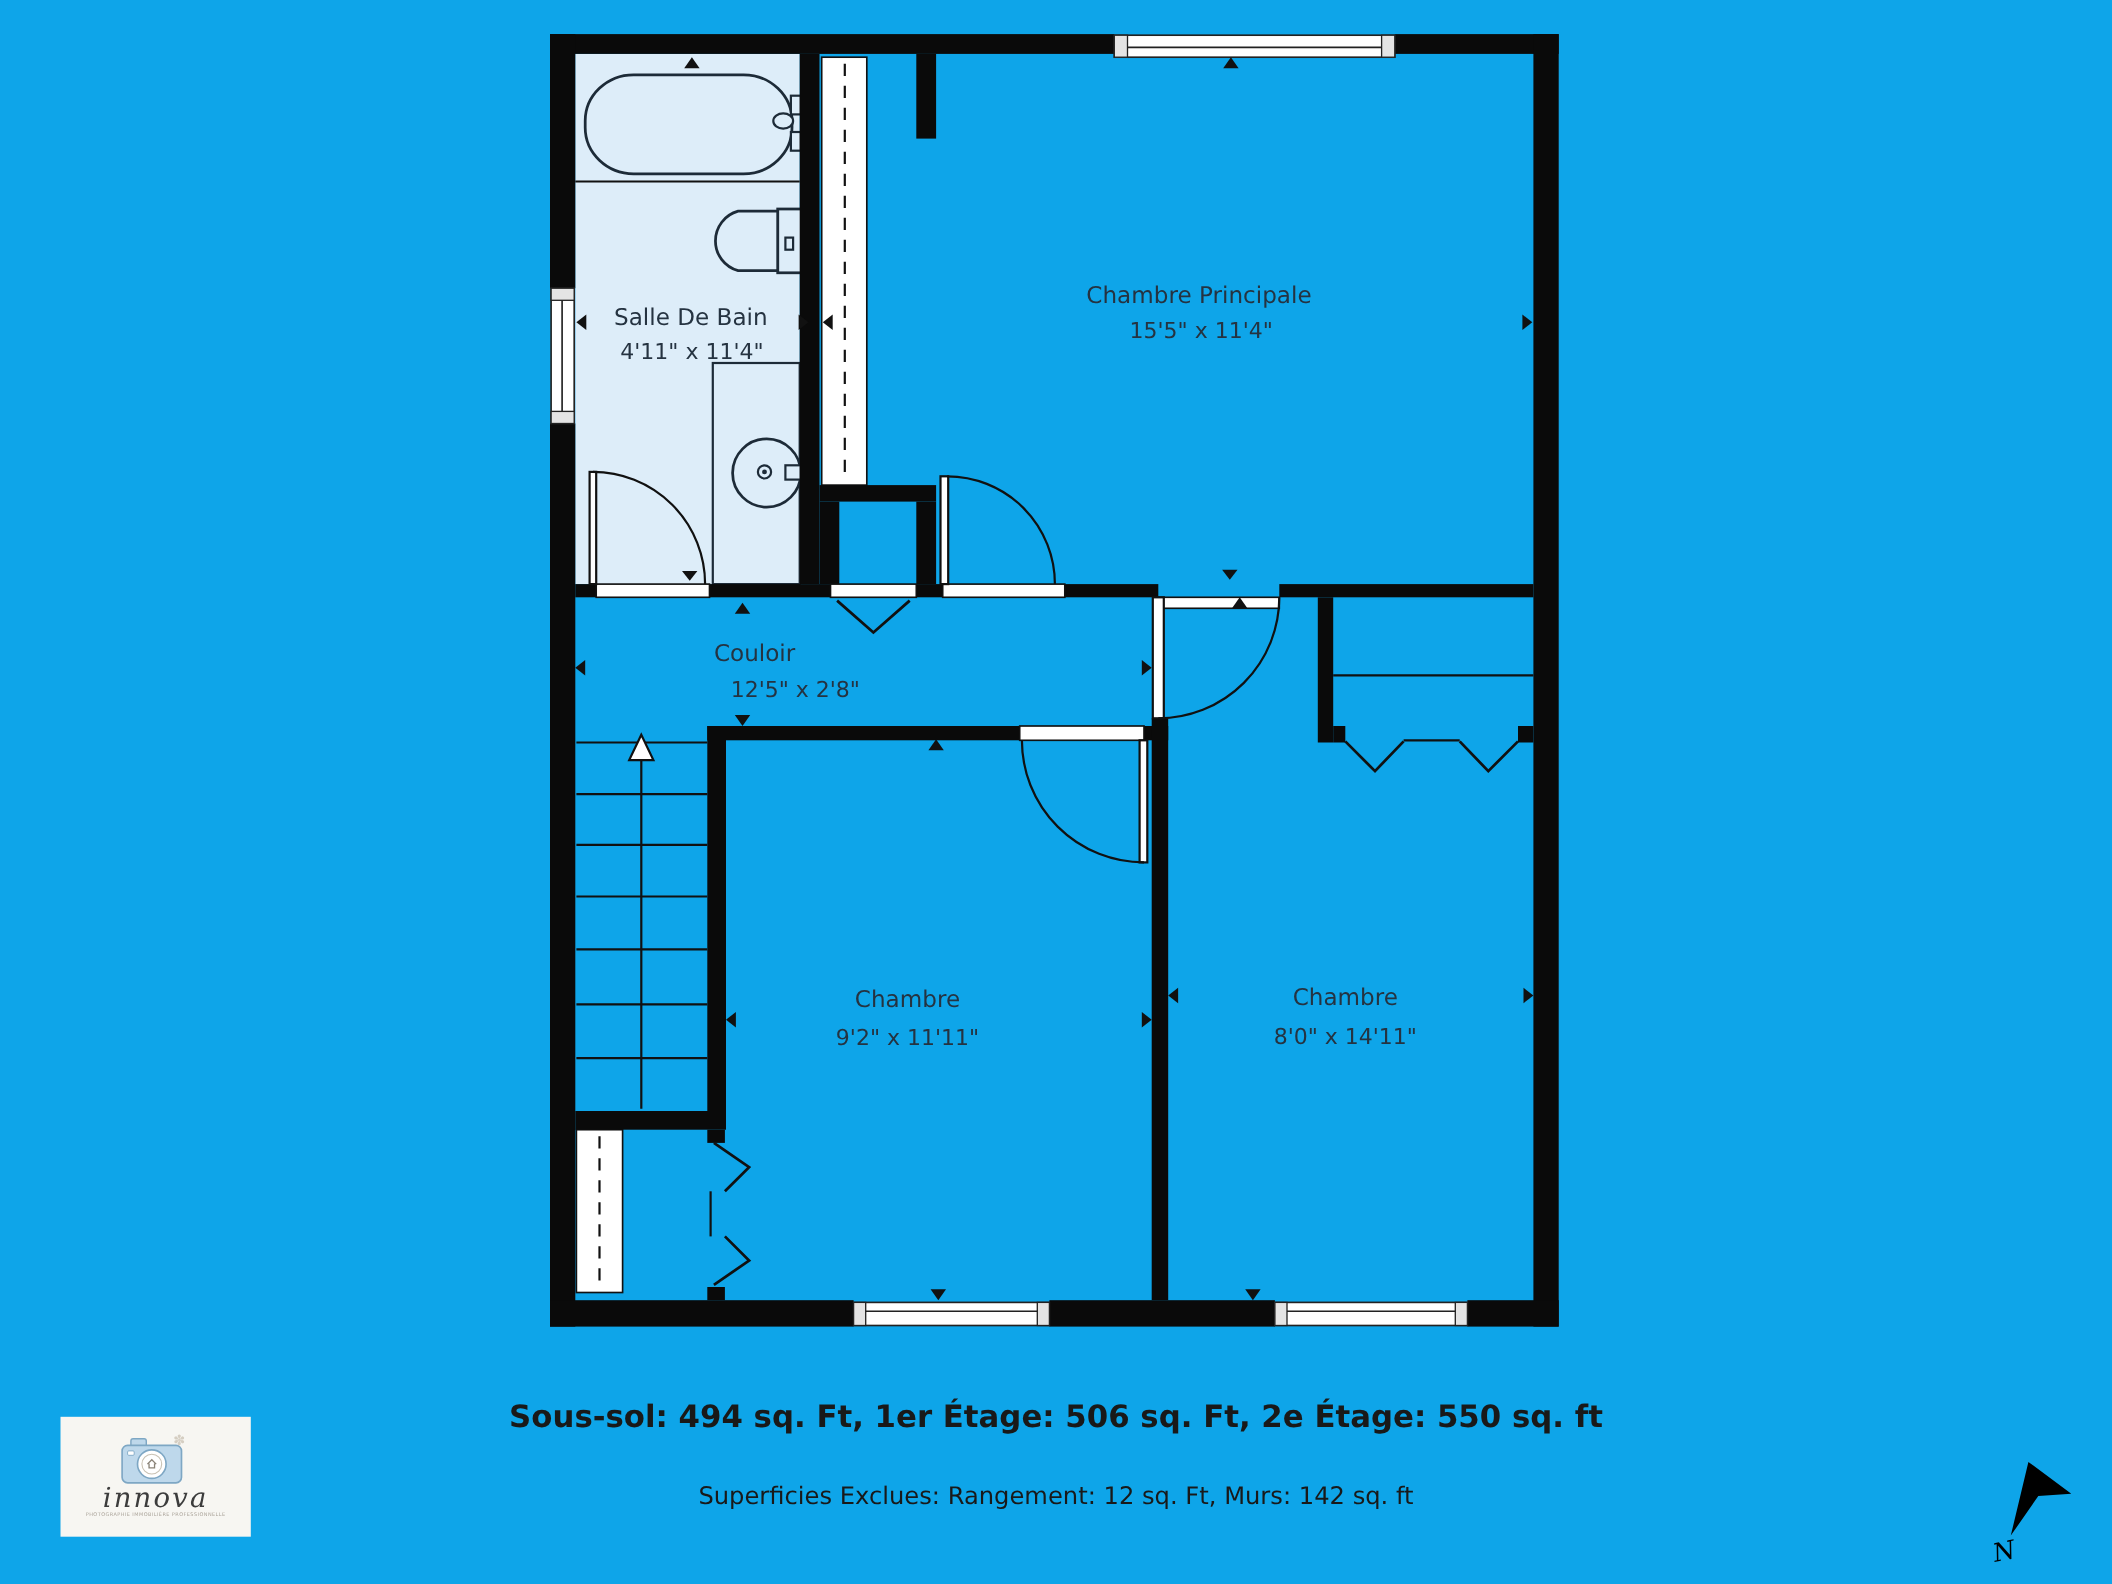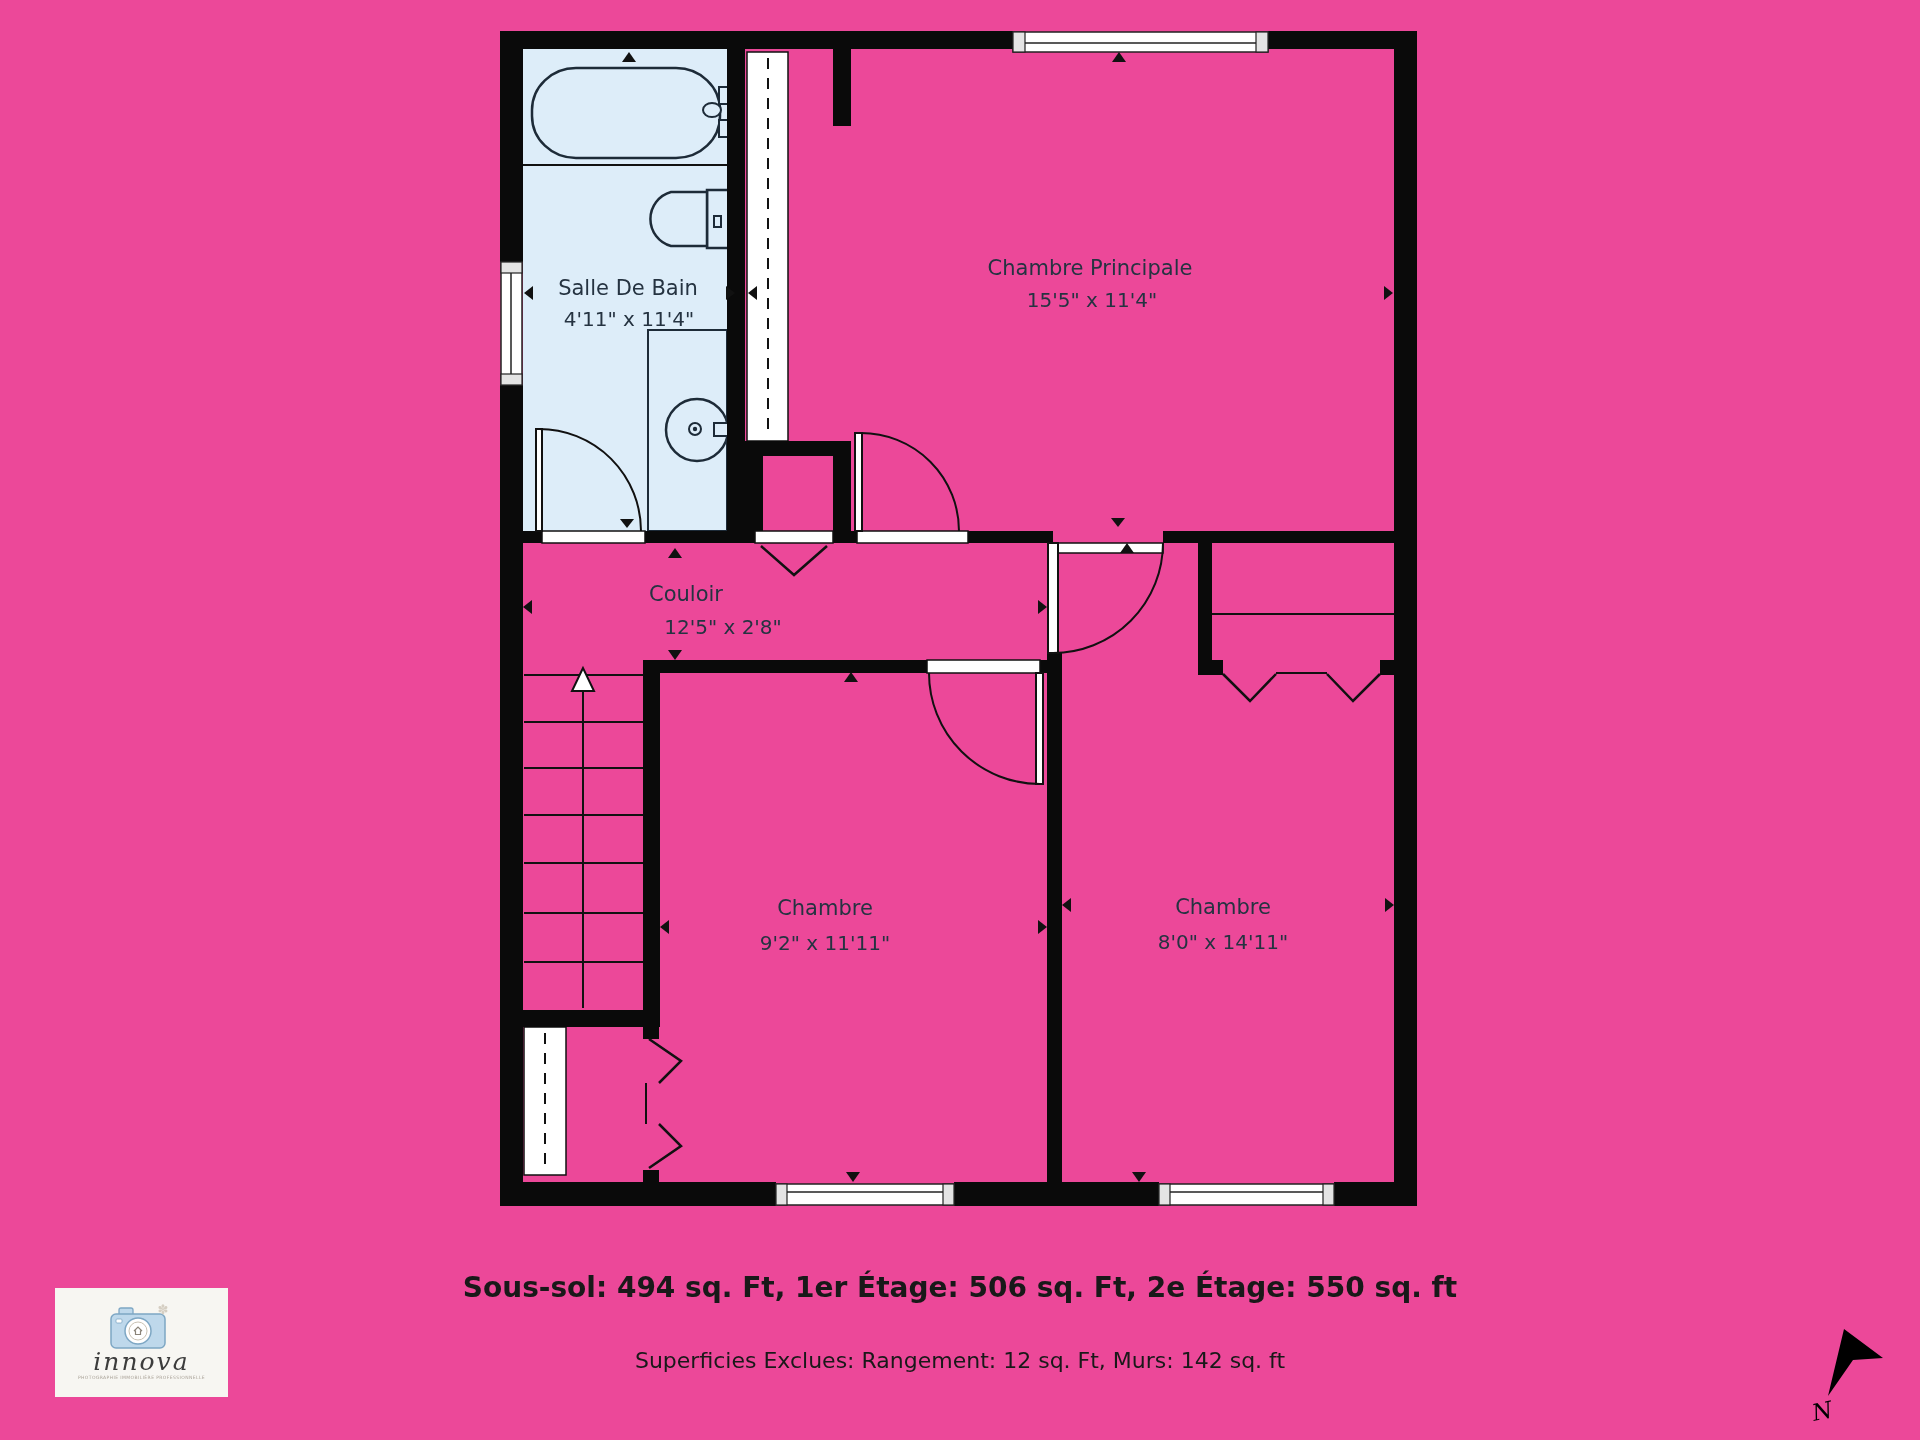--- a/index.html
+++ b/index.html
@@ -1,16 +1,16 @@
 <!DOCTYPE html>
 <html><head>
 <meta charset="utf-8">
 <style>
   html,body{margin:0;padding:0;background:#ffffff;}
-  #canvas{position:relative;width:1920px;height:1440px;background:#ec4899;overflow:hidden;
+  #canvas{position:relative;width:1920px;height:1440px;background:#0ea5e9;overflow:hidden;
           font-family:"DejaVu Sans","Liberation Sans",sans-serif;}
   #plan-svg{position:absolute;left:0;top:0;}
   .room-label{position:absolute;transform:translate(-50%,-50%);white-space:nowrap;
               color:#253341;font-size:21px;text-align:center;}
   .room-dims{position:absolute;transform:translate(-50%,-50%);white-space:nowrap;
              color:#253341;font-size:20px;text-align:center;}
   .footer-line{position:absolute;left:0;width:1920px;text-align:center;color:#191919;}
   .f-title{top:1292px;font-size:27px;font-weight:bold;}
   .f-levels{top:1271px;font-size:28px;font-weight:bold;}
   .f-excl{top:1348px;font-size:22px;}

